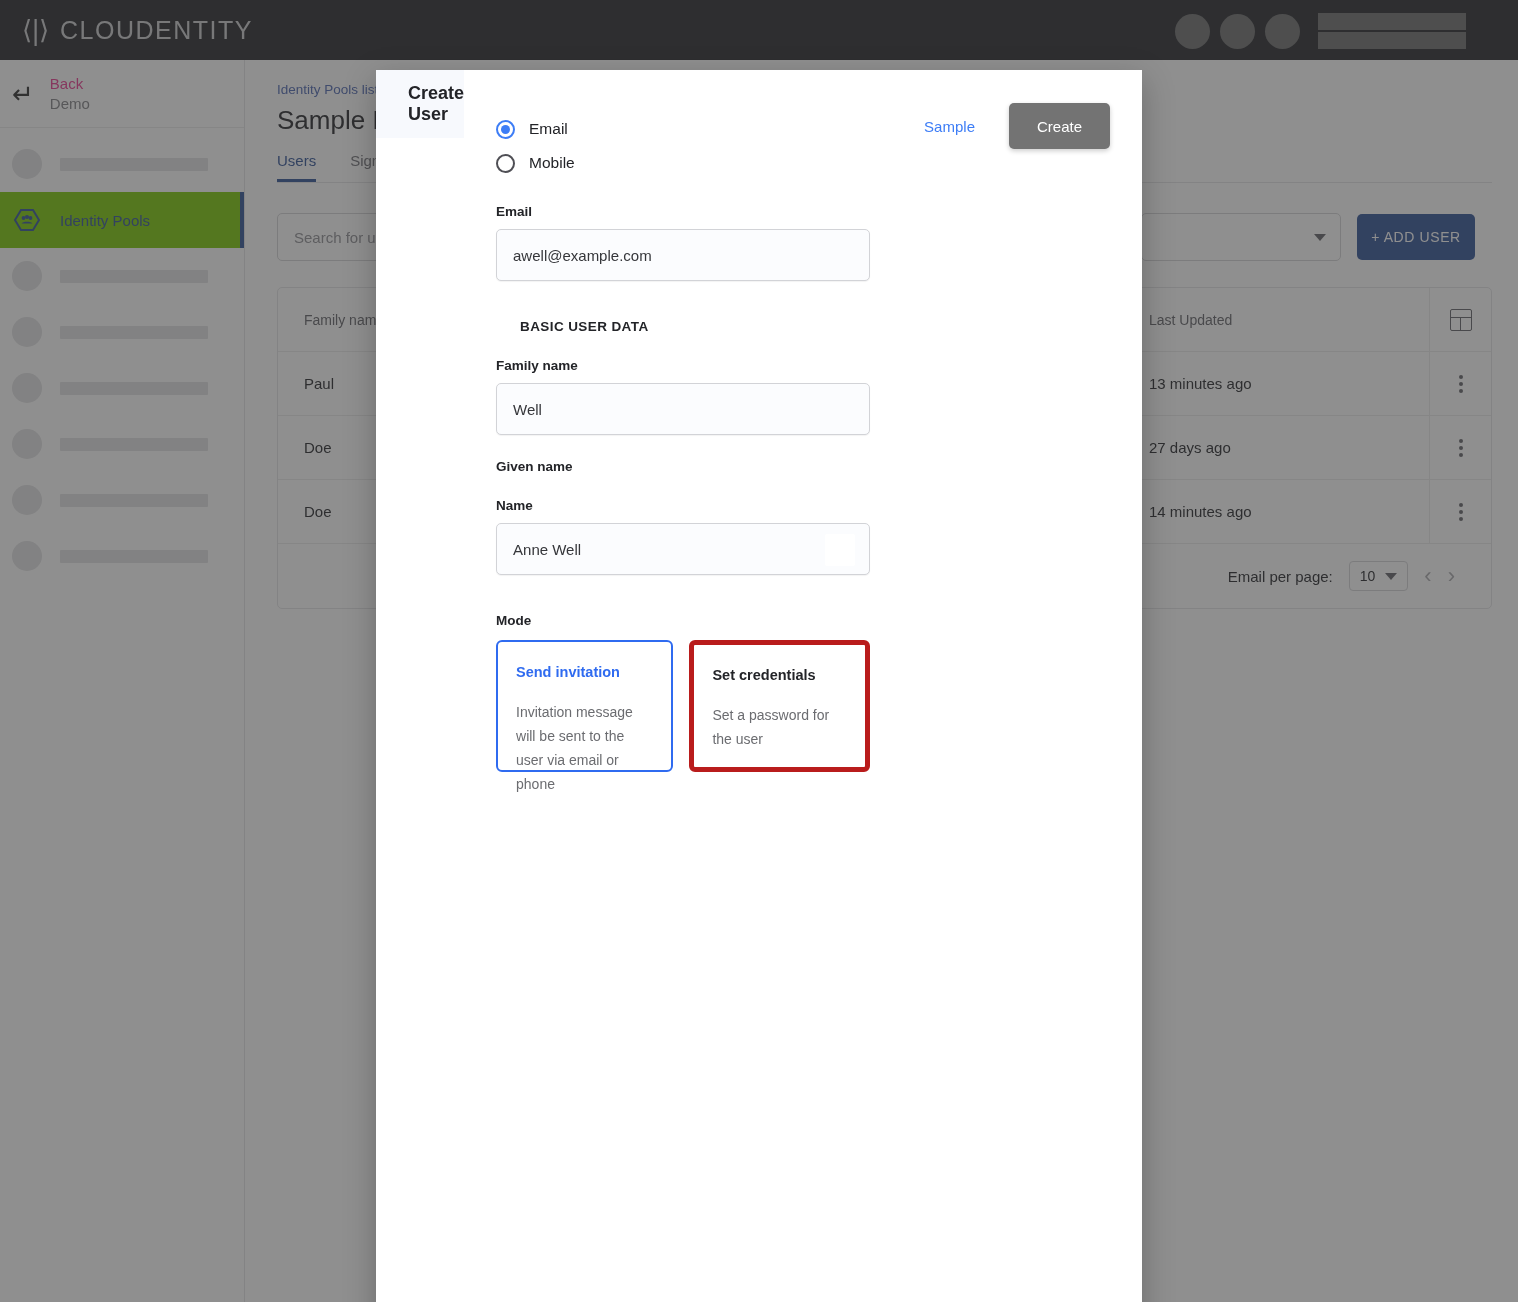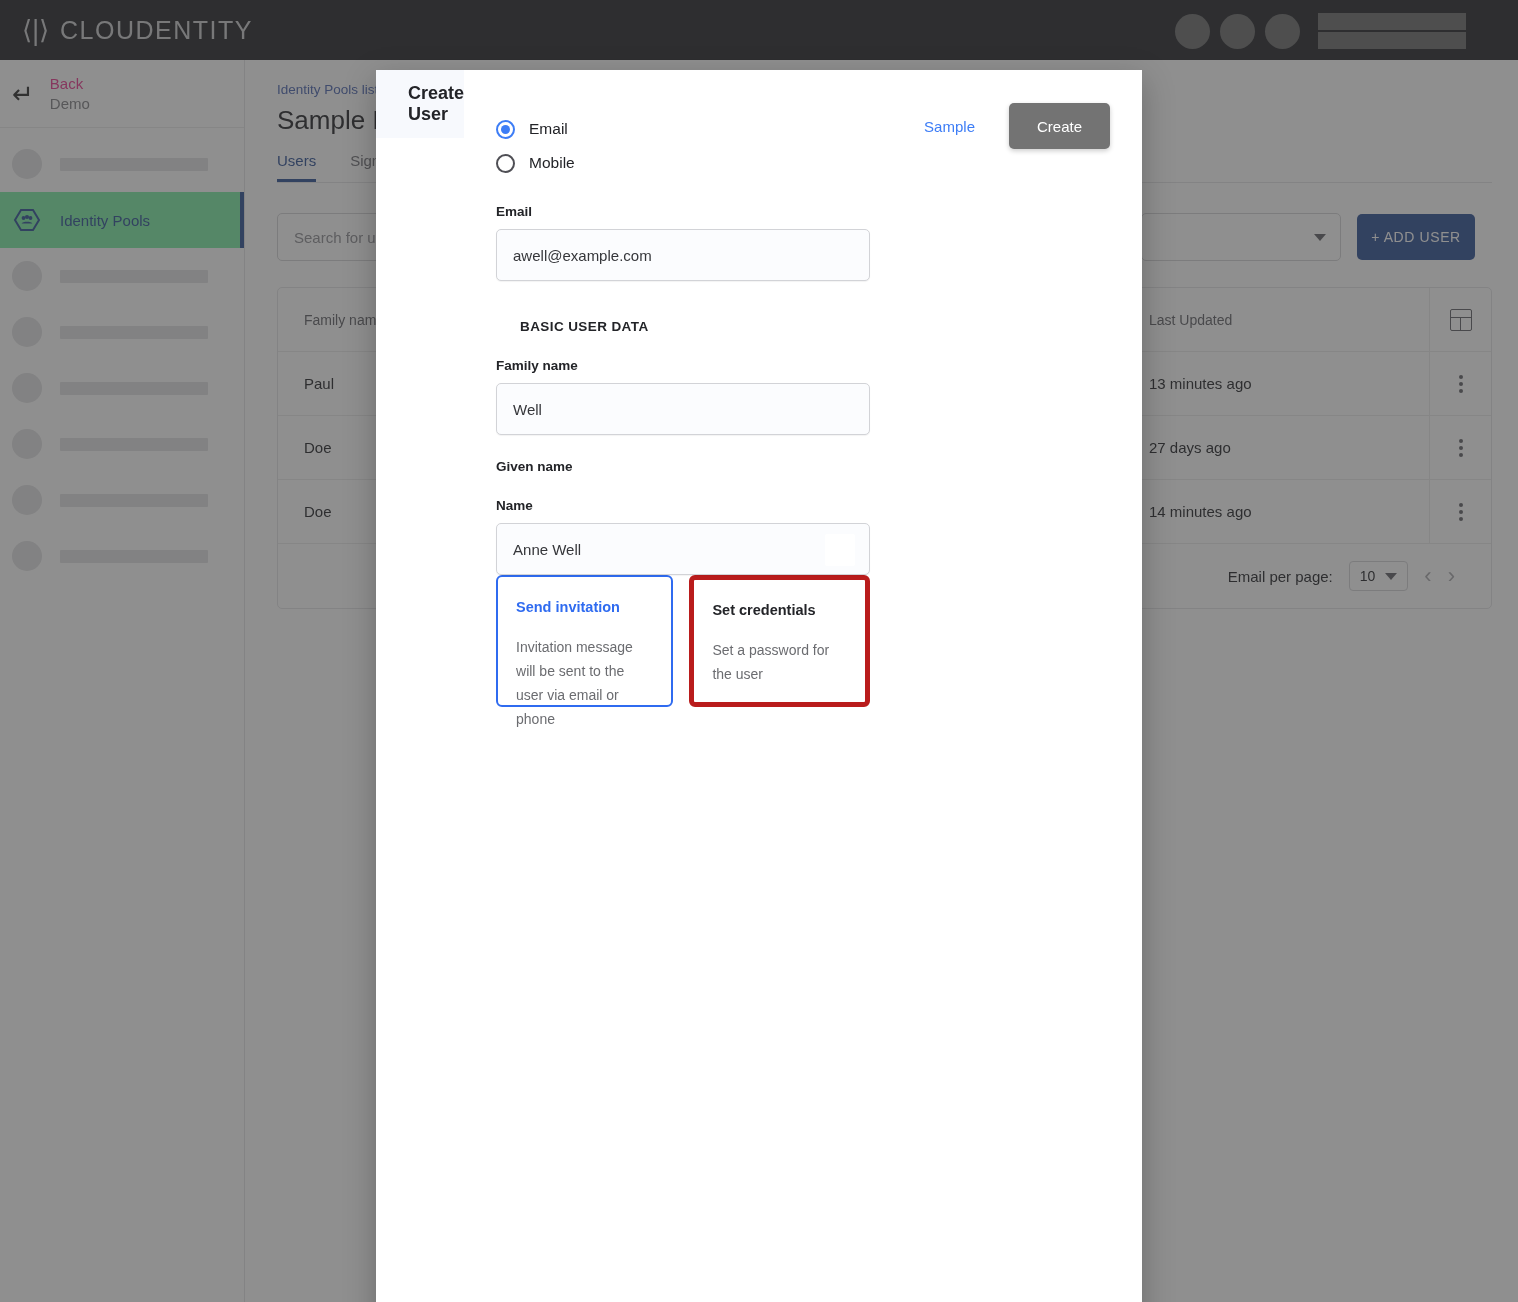--- a/index.html
+++ b/index.html
@@ -46,21 +46,21 @@
   .back-arrow { font-size: 26px; color: #3c3c3c; line-height: 1; }
   .back-texts { display: flex; flex-direction: column; gap: 3px; }
   .back-title { font-size: 15px; color: #ec4899; }
   .back-sub { font-size: 15px; color: #8b8b8f; }
 
   .nav { padding-top: 8px; }
   .nav-item {
     position: relative; height: 56px; display: flex; align-items: center;
     padding-left: 12px; gap: 18px;
   }
-  .nav-item.active { background: #86efac; }
+  .nav-item.active { background: #84cc16; }
   .nav-item.active::after {
     content: ""; position: absolute; right: 0; top: 0; bottom: 0;
     width: 4px; background: #3e5e9e;
   }
   .nav-dot { width: 30px; height: 30px; border-radius: 50%; background: #e3e3e5; flex: none; }
   .nav-bar { width: 148px; height: 13px; background: #e3e3e5; border-radius: 1px; }
   .nav-icon { width: 30px; height: 30px; flex: none; display: flex; align-items: center; justify-content: center; }
   .nav-label { font-size: 15px; color: #3e5e9e; }
 
   .content { position: absolute; left: 245px; top: 60px; right: 0; bottom: 0; padding: 22px 26px 0 32px; }
@@ -351,20 +351,21 @@
       <div class="input">Well</div>
 
       <div class="field-label">Given name</div>
 
       <div class="field-label">Name</div>
       <div class="input">
         <span>Anne Well</span>
         <span class="autofill-chip"></span>
       </div>
 
+      <div class="mode-label">Mode</div>
       <div class="mode-row">
         <div class="mode-card sel">
           <div class="mode-card-title">Send invitation</div>
           <div class="mode-card-desc">Invitation message will be sent to the user via email or phone</div>
         </div>
         <div class="mode-card">
           <div class="mode-card-title">Set credentials</div>
           <div class="mode-card-desc">Set a password for the user</div>
         </div>
       </div>

